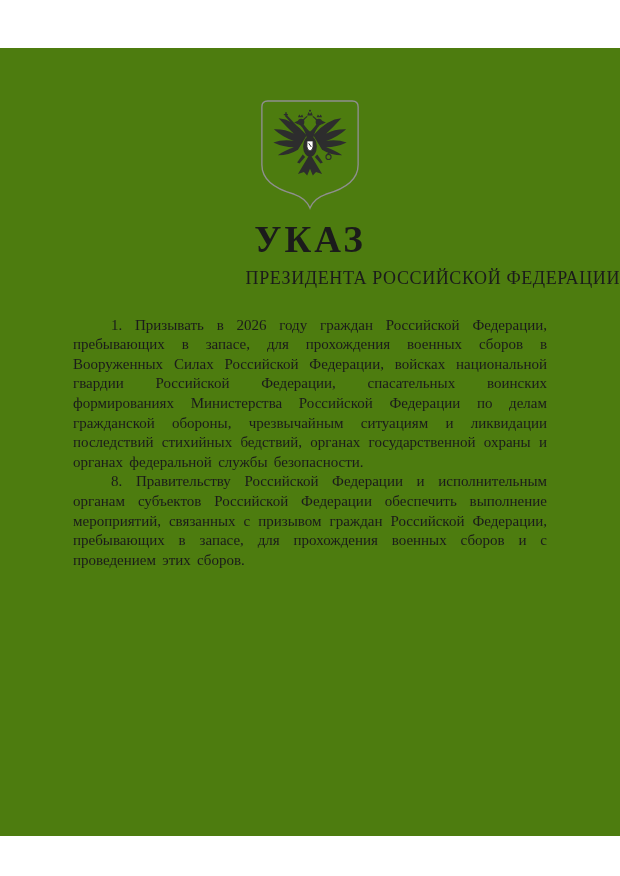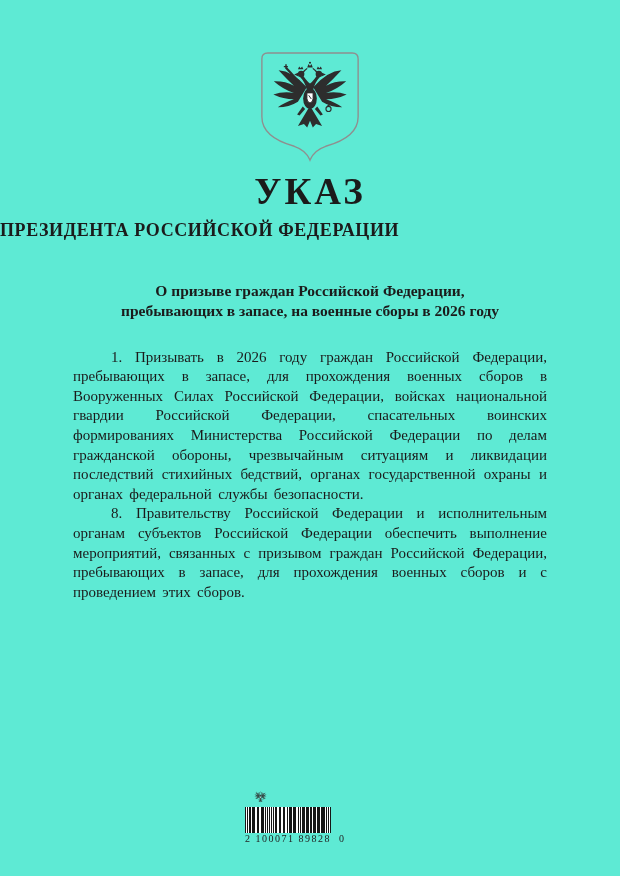--- a/index.html
+++ b/index.html
@@ -1,42 +1,43 @@
 <!DOCTYPE html>
 <html><head>
 <meta charset="utf-8">
 <style>
   html,body{margin:0;padding:0;background:#ffffff;}
   .page{
     position:relative;
-    width:620px;height:876px;
-    background:#5eead4;
+    width:620px;height:788px;
+    background:#4d7c0f;
     overflow:hidden;
     font-family:"Liberation Serif", serif;
     color:#1b1b1b;
+    margin-top:48px;
   }
   .emblem-box{
     width:100px;height:110px;
     margin:52px auto 0 auto;
     display:flex;align-items:center;justify-content:center;
   }
   .emblem-box svg{display:block;}
   .title{
     margin:10px 0 0 0;
     text-align:center;
     font-size:37px;
     font-weight:bold;
     letter-spacing:3px;
     line-height:1.1;
   }
   .issuer{
     margin:7px 0 0 0;
-    text-align:left;
+    text-align:right;
     font-size:18px;
-    font-weight:bold;
+    font-weight:normal;
     letter-spacing:0.6px;
   }
   .subject{
     margin:40px auto 0 auto;
     text-align:center;
     font-size:15.5px;
     font-weight:bold;
     line-height:20px;
   }
   .body{
@@ -146,24 +147,20 @@
       <use href="#shield-outline" width="100" height="112"></use>
       <g transform="translate(9,8) scale(0.82)">
         <use href="#eagle" width="100" height="90"></use>
       </g>
     </svg>
   </div>
 
   <h1 class="title">УКАЗ</h1>
   <h2 class="issuer">ПРЕЗИДЕНТА РОССИЙСКОЙ ФЕДЕРАЦИИ</h2>
 
-  <div class="subject">
-    <div>О призыве граждан Российской Федерации,</div>
-    <div>пребывающих в запасе, на военные сборы в 2026 году</div>
-  </div>
 
   <div class="body">
       <p class="para">1. Призывать в 2026 году граждан Российской Федерации, пребывающих в запасе, для прохождения военных сборов в Вооруженных Силах Российской Федерации, войсках национальной гвардии Российской Федерации, спасательных воинских формированиях Министерства Российской Федерации по делам гражданской обороны, чрезвычайным ситуациям и ликвидации последствий стихийных бедствий, органах государственной охраны и органах федеральной службы безопасности.</p>
       <p class="para">8. Правительству Российской Федерации и исполнительным органам субъектов Российской Федерации обеспечить выполнение мероприятий, связанных с призывом граждан Российской Федерации, пребывающих в запасе, для прохождения военных сборов и с проведением этих сборов.</p>
     </div>
 
   <div class="barcode">
     <svg class="barcode-eagle" viewBox="0 0 100 90">
       <use href="#eagle" width="100" height="90"></use>
     </svg>

